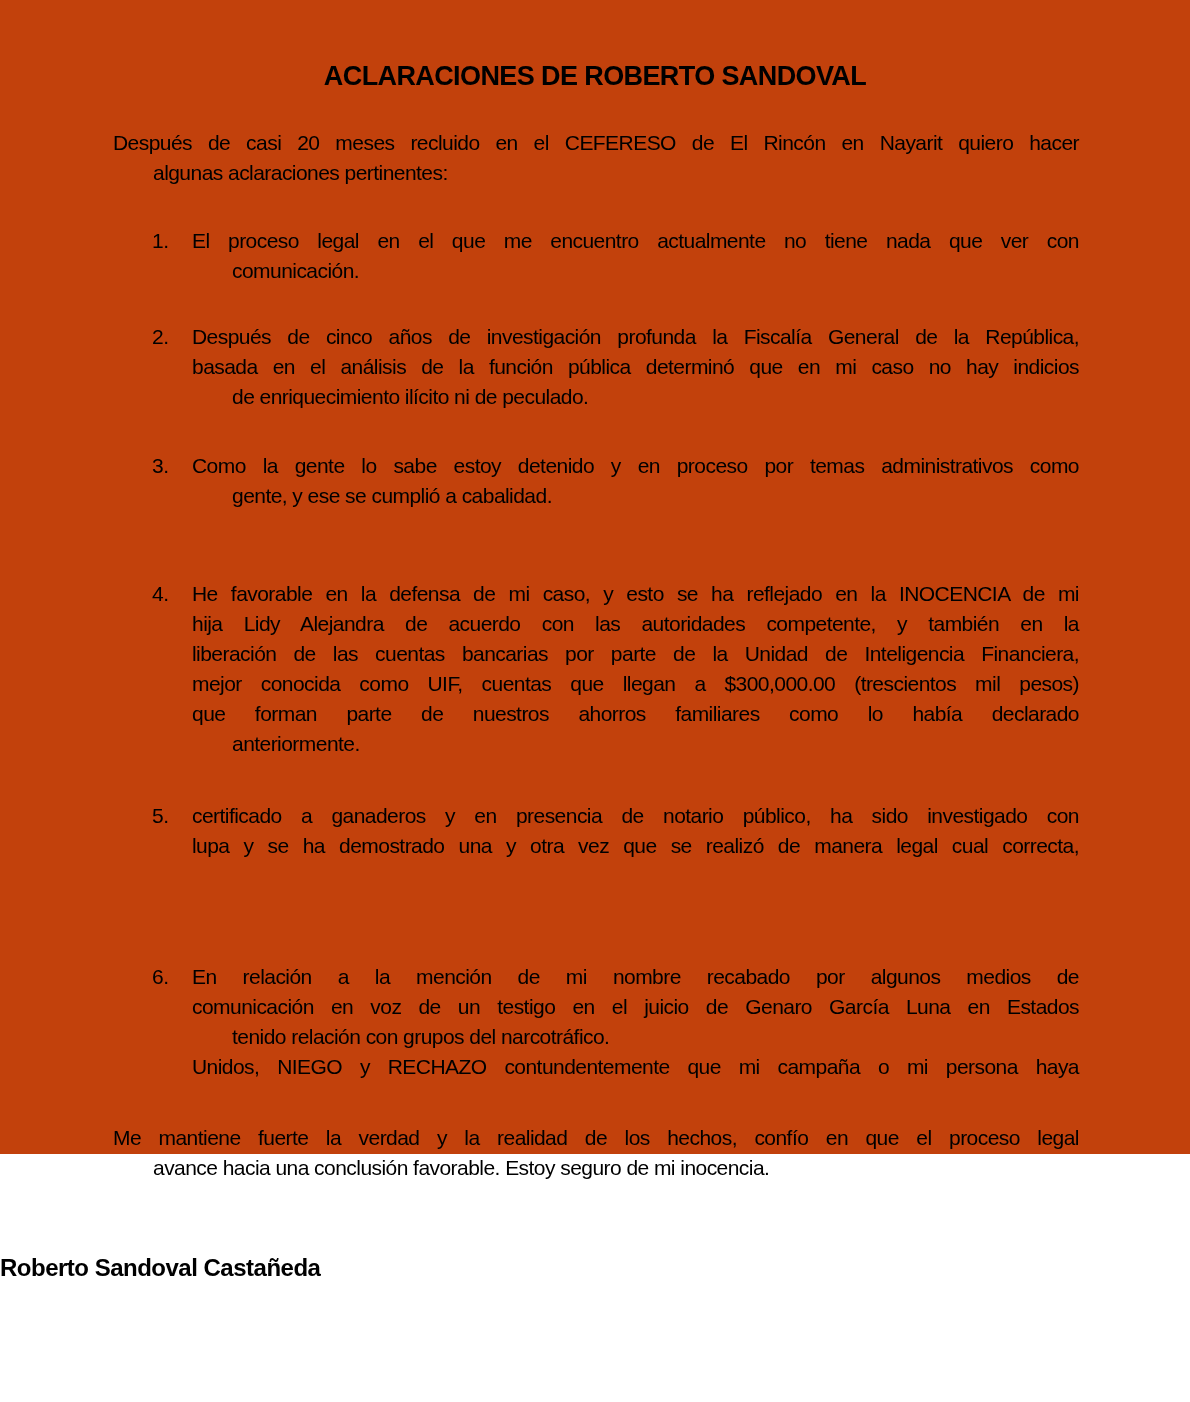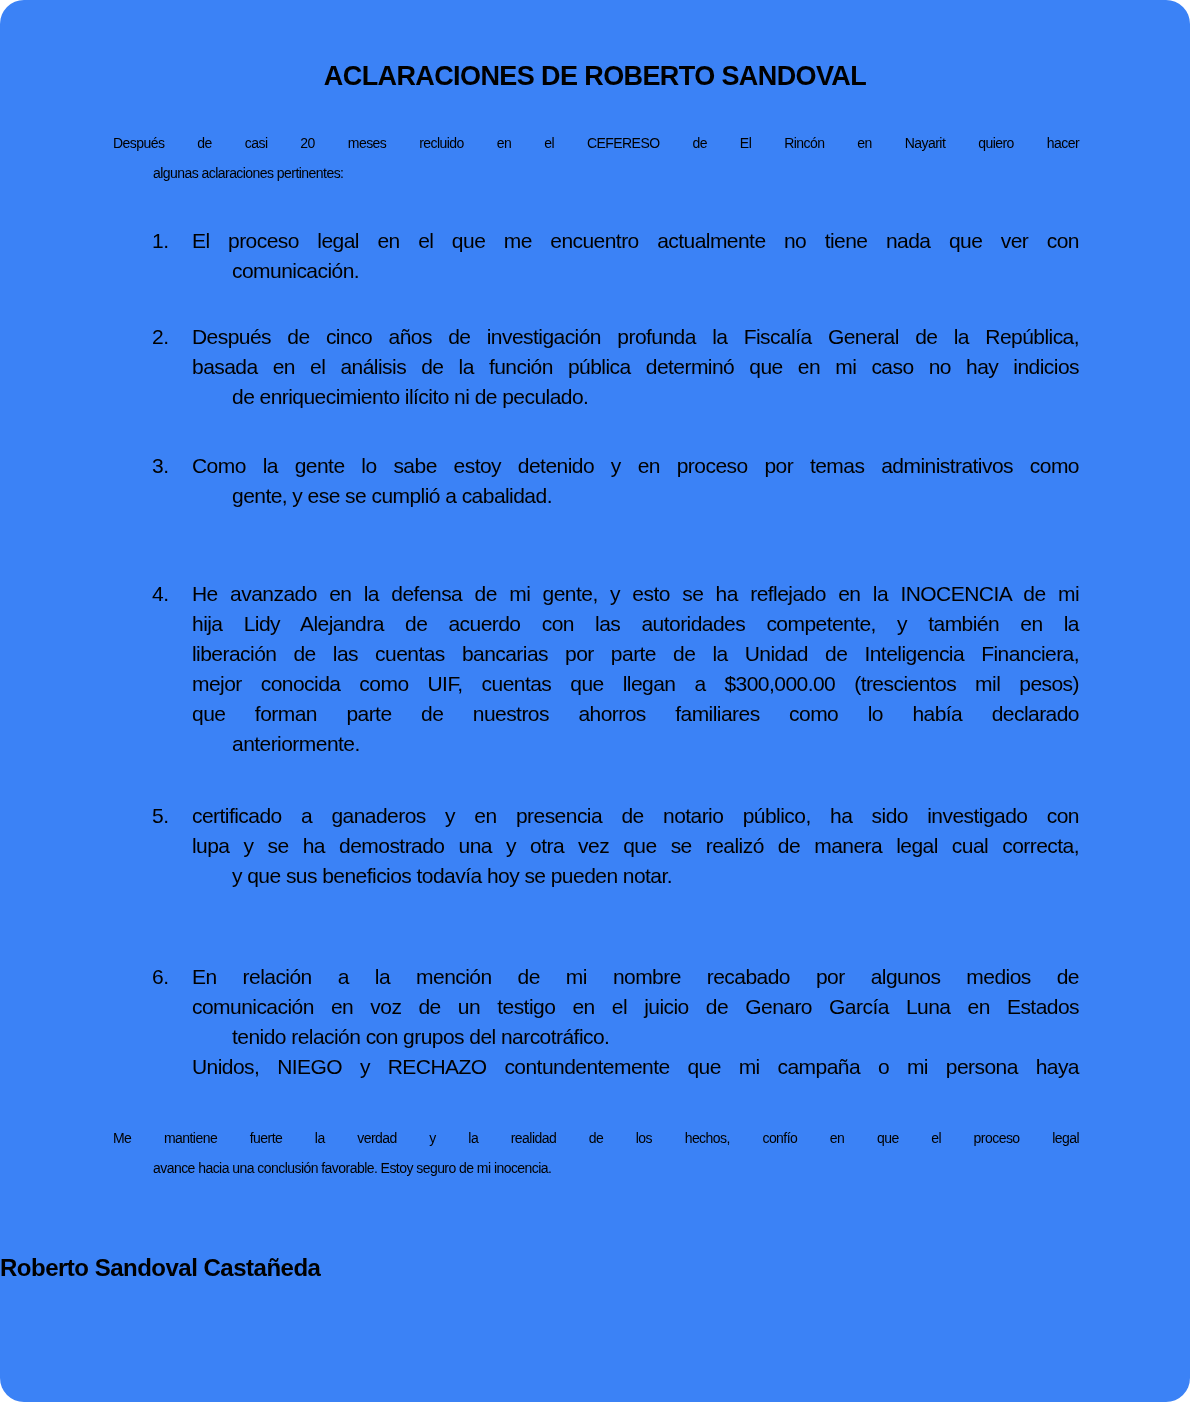--- a/index.html
+++ b/index.html
@@ -12,41 +12,40 @@
       height: 1402px;
       position: relative;
       overflow: hidden;
       font-family: "Liberation Sans", sans-serif;
       color: #000000;
     }
     .page {
       position: absolute;
       left: 0; top: 0;
       width: 1190px;
-      height: 1402px;
-      background: #3b82f6;
-      border-radius: 24px;
+      height: 1154px;
+      background: #c2410c;
     }
     .title {
       position: absolute;
       left: 0;
       width: 1190px;
       top: 58px;
       text-align: center;
       font-weight: bold;
       font-size: 27px;
       letter-spacing: -0.6px;
       line-height: 36px;
       margin: 0;
     }
     .block {
       position: absolute;
       left: 113px;
       width: 966px;
-      font-size: 14px;
+      font-size: 21px;
       letter-spacing: -0.55px;
       line-height: 30px;
     }
     .line {
       display: block;
       height: 30px;
       white-space: nowrap;
       text-align: justify;
       text-align-last: justify;
     }
@@ -118,35 +117,34 @@
     <span class="num">3.</span>
     <div class="text">
       <span class="line">Como la gente lo sabe estoy detenido y en proceso por temas administrativos como</span>
       <span class="line last">gente, y ese se cumplió a cabalidad.</span>
     </div>
   </div>
 
   <div class="item" style="top:579px;">
     <span class="num">4.</span>
     <div class="text">
-      <span class="line">He avanzado en la defensa de mi gente, y esto se ha reflejado en la INOCENCIA de mi</span>
+      <span class="line">He favorable en la defensa de mi caso, y esto se ha reflejado en la INOCENCIA de mi</span>
       <span class="line">hija Lidy Alejandra de acuerdo con las autoridades competente, y también en la</span>
       <span class="line">liberación de las cuentas bancarias por parte de la Unidad de Inteligencia Financiera,</span>
       <span class="line">mejor conocida como UIF, cuentas que llegan a $300,000.00 (trescientos mil pesos)</span>
       <span class="line">que forman parte de nuestros ahorros familiares como lo había declarado</span>
       <span class="line last">anteriormente.</span>
     </div>
   </div>
 
   <div class="item" style="top:801px;">
     <span class="num">5.</span>
     <div class="text">
       <span class="line">certificado a ganaderos y en presencia de notario público, ha sido investigado con</span>
       <span class="line">lupa y se ha demostrado una y otra vez que se realizó de manera legal cual correcta,</span>
-      <span class="line last">y que sus beneficios todavía hoy se pueden notar.</span>
     </div>
   </div>
 
   <div class="item" style="top:962px;">
     <span class="num">6.</span>
     <div class="text">
       <span class="line">En relación a la mención de mi nombre recabado por algunos medios de</span>
       <span class="line">comunicación en voz de un testigo en el juicio de Genaro García Luna en Estados</span>
       <span class="line last">tenido relación con grupos del narcotráfico.</span>
       <span class="line">Unidos, NIEGO y RECHAZO contundentemente que mi campaña o mi persona haya</span>

